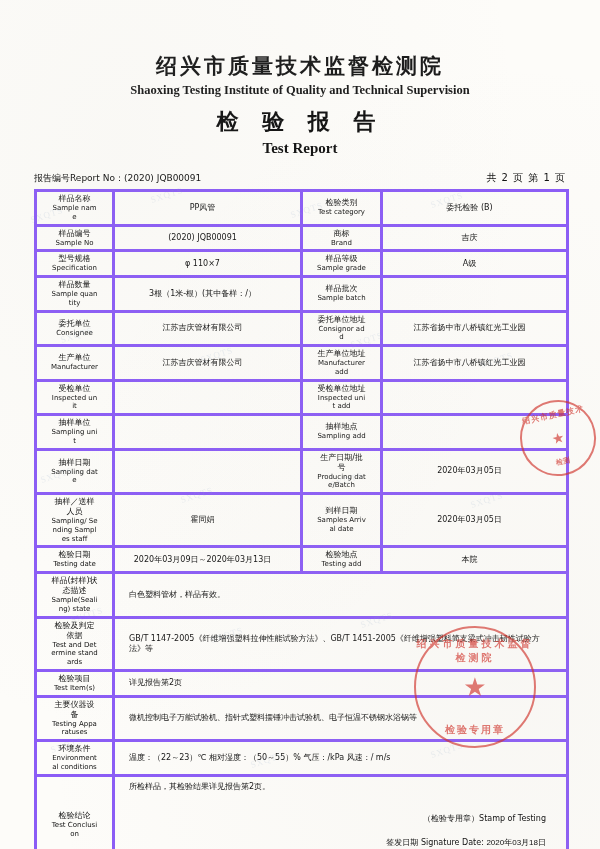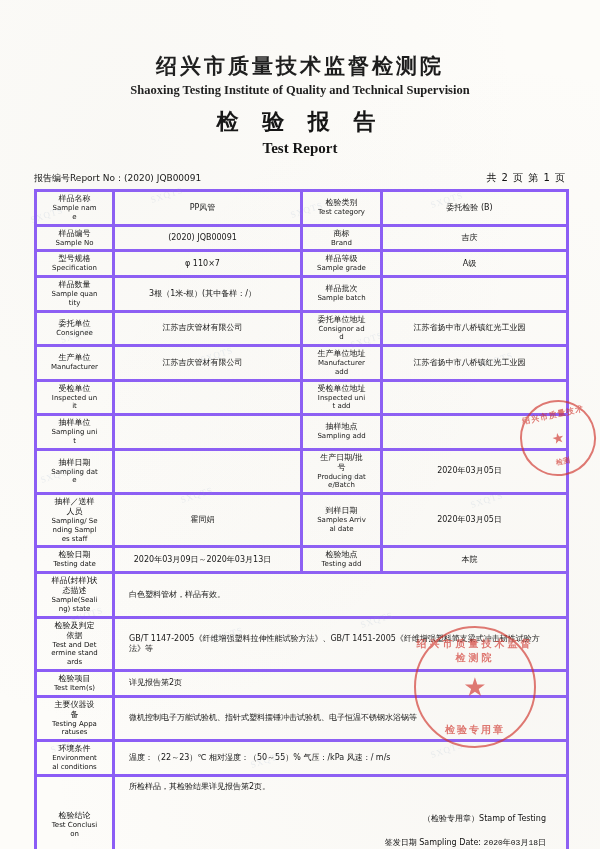--- a/index.html
+++ b/index.html
@@ -112,21 +112,21 @@
   .stamp-line{
     position:absolute;
     right:6px;bottom:28px;
     font-size:8px;
   }
   .sig-line{
     position:absolute;
     right:6px;bottom:4px;
     font-size:8px;
   }
-  .sig-date{font-family:Liberation Mono, monospace;}
+  .sig-date{font-family:Liberation Sans, sans-serif;}
 
   .footer{
     margin:10px 34px 0 34px;
     display:flex;
     justify-content:space-between;
     font-size:8.5px;
     color:#111;
   }
   .footer .fitem{display:flex;align-items:flex-end;gap:3px;}
   .handname{
@@ -411,21 +411,21 @@
           <div style="padding-top:22px;">
             <span class="cn">检验结论</span>
             <span class="en">Test Conclusion</span>
           </div>
         </td>
         <td class="val concl" colspan="3">
           <div class="concl-in">
             <div>所检样品，其检验结果详见报告第2页。</div>
             <div class="stamp-line">（检验专用章）Stamp of Testing</div>
             <div class="sig-line">
-              <span>签发日期 Sampling Date:</span>
+              <span>签发日期 Signature Date:</span>
               <span class="sig-date">2020年03月18日</span>
             </div>
           </div>
         </td>
       </tr>
 
       <tr class="rowh2">
         <td class="lbl">
           <span class="cn">备注</span>
           <span class="en">Note</span>

